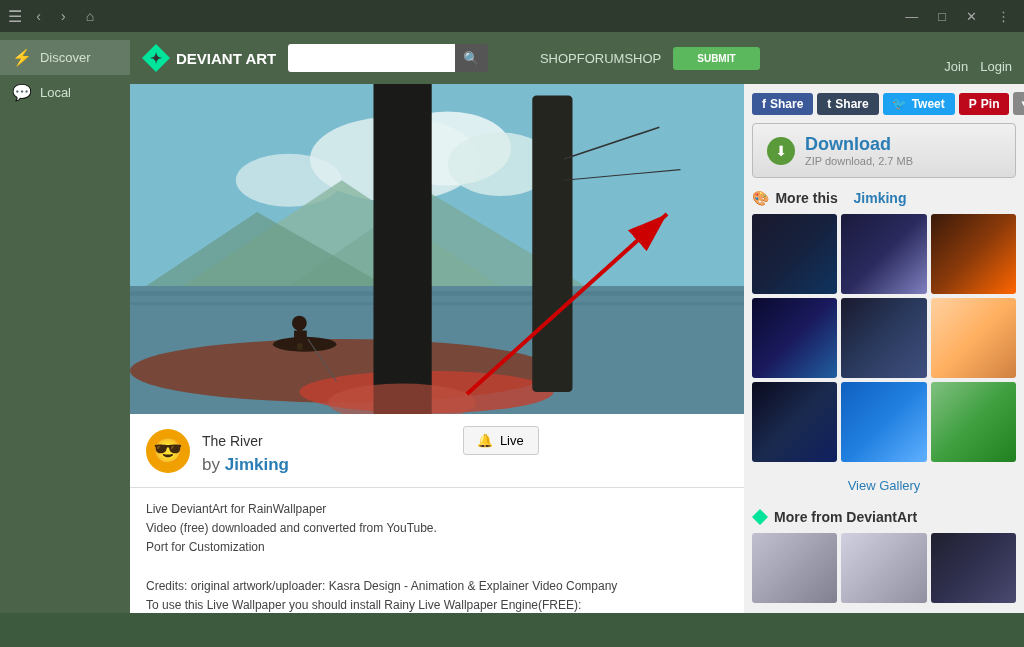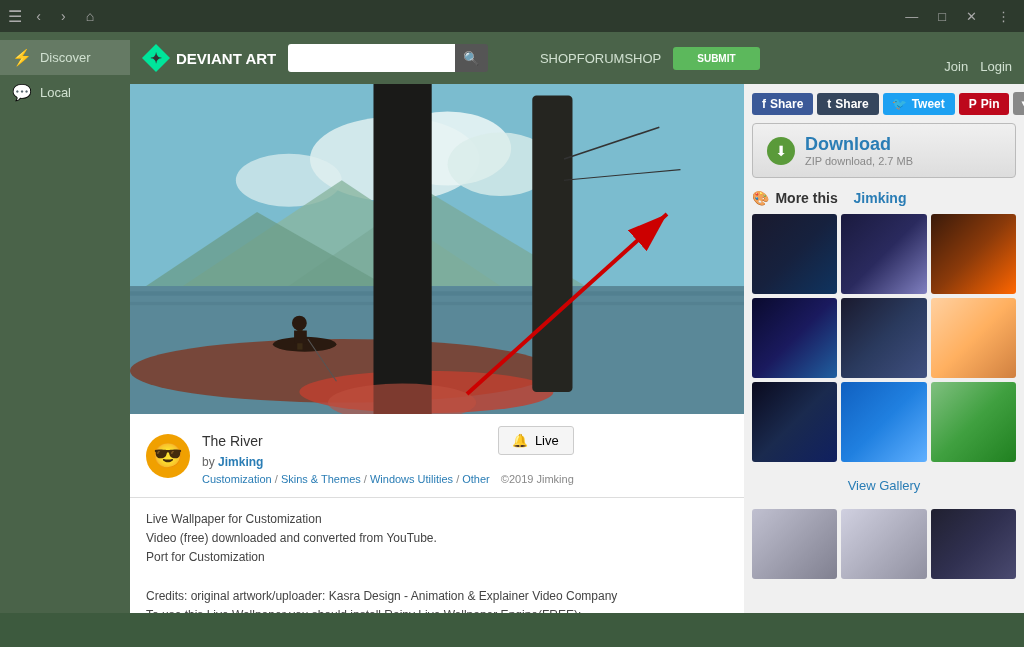--- a/index.html
+++ b/index.html
@@ -191,21 +191,21 @@
       align-items: center;
       justify-content: center;
       font-size: 24px;
     }
     .artwork-title {
       font-size: 14px;
       font-weight: normal;
       color: #333;
     }
     .artwork-by {
-      font-size: 12px;
+      font-size: 17px;
       color: #666;
     }
     .artwork-author-link {
       color: #2a7db5;
       cursor: pointer;
       font-weight: bold;
     }
     .artwork-tags {
       font-size: 11px;
       color: #888;
@@ -476,33 +476,26 @@
                 <span class="artwork-title">The River</span>
                 <button class="watch-btn" style="margin-left:200px;">
                   <span>🔔</span>
                   <span>Live</span>
                 </button>
               </div>
               <div class="artwork-by">
                 <span>by</span>
                 <a class="artwork-author-link">Jimking</a>
               </div>
-              <div class="artwork-tags">
-                <a>Customization</a> /
-                <a>Skins &amp; Themes</a> /
-                <a>Windows Utilities</a> /
-                <a>Other</a>
-                <span style="margin-left:8px;">©2019 Jimking</span>
-              </div>
             </div>
           </div>
         </div>
 
         <div class="artwork-desc">
-          <div>Live Wallpaper for Customization</div>
+          <div>Live DeviantArt for RainWallpaper</div>
           <div>Video (free) downloaded and converted from YouTube.</div>
           <div>Port for Customization</div>
           <br>
           <div>Credits: original artwork/uploader: Kasra Design - Animation &amp; Explainer Video Company</div>
           <div>To use this Live Wallpaper you should install Rainy Live Wallpaper Engine(FREE):</div>
           
           
         </div>
       </div>
 
@@ -546,20 +539,24 @@
           <div class="gallery-item gi-3"></div>
           <div class="gallery-item gi-4"></div>
           <div class="gallery-item gi-5"></div>
           <div class="gallery-item gi-6"></div>
           <div class="gallery-item gi-7"></div>
           <div class="gallery-item gi-8"></div>
           <div class="gallery-item gi-9"></div>
         </div>
         <div class="view-gallery">View Gallery</div>
 
+        <div class="section-title">
+          <span class="section-da-icon"></span>
+          <span>More from DeviantArt</span>
+        </div>
         <div class="da-gallery-bottom">
           <div class="da-gi-1"></div>
           <div class="da-gi-2"></div>
           <div class="da-gi-3"></div>
         </div>
       </div>
 
     </div>
   </div>
 </div>

